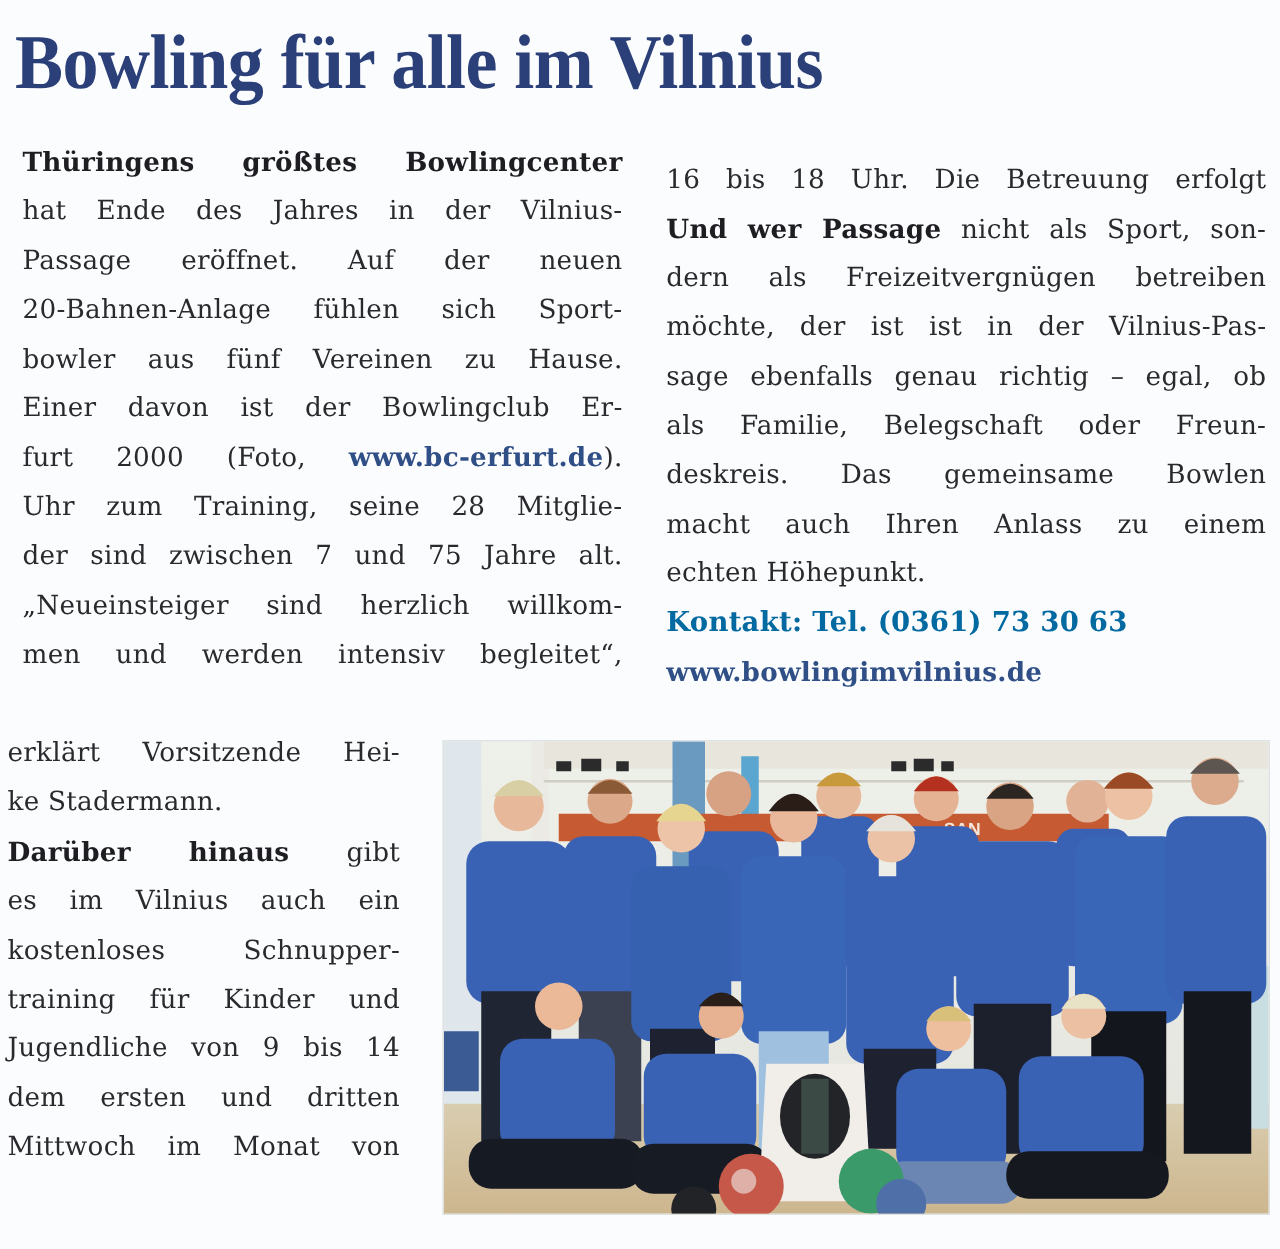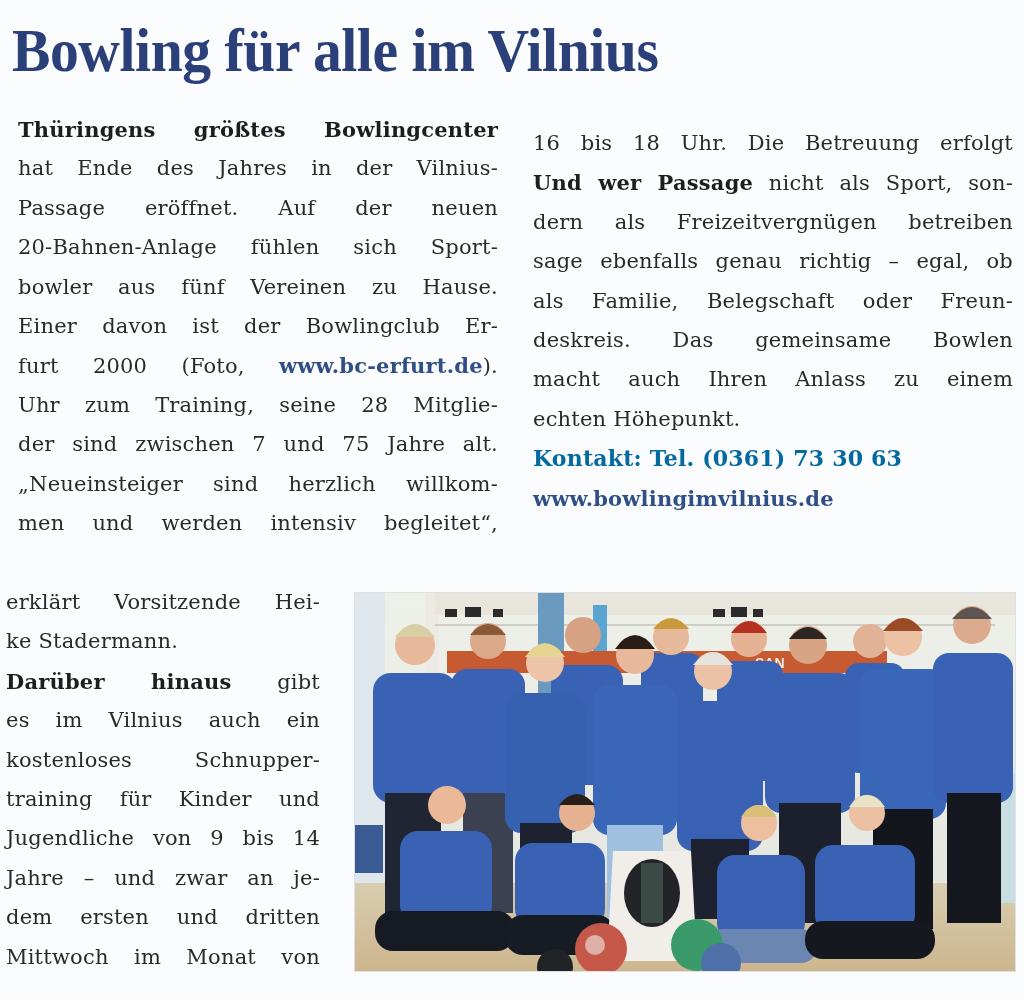--- a/index.html
+++ b/index.html
@@ -112,29 +112,29 @@
 </div>
 
 <div class="col col-left-narrow">
   <span class="line">erklärt Vorsitzende Hei-</span>
   <span class="line last">ke Stadermann.</span>
   <span class="line"><span class="b">Darüber hinaus</span><span> gibt</span></span>
   <span class="line">es im Vilnius auch ein</span>
   <span class="line">kostenloses Schnupper-</span>
   <span class="line">training für Kinder und</span>
   <span class="line">Jugendliche von 9 bis 14</span>
-  <span class="line">Jahre – und zwar an je-</span>
   <span class="line">dem ersten und dritten</span>
   <span class="line">Mittwoch im Monat von</span>
 </div>
 
 <div class="col col-right">
   <span class="line">16 bis 18 Uhr. Die Betreuung erfolgt</span>
   <span class="line"><span class="b">Und wer Passage</span><span> nicht als Sport, son-</span></span>
   <span class="line">dern als Freizeitvergnügen betreiben</span>
+  <span class="line">möchte, der ist ist in der Vilnius-Pas-</span>
   <span class="line">sage ebenfalls genau richtig – egal, ob</span>
   <span class="line">als Familie, Belegschaft oder Freun-</span>
   <span class="line">deskreis. Das gemeinsame Bowlen</span>
   <span class="line">macht auch Ihren Anlass zu einem</span>
   <span class="line last">echten Höhepunkt.</span>
   <span class="line last contact">Kontakt: Tel. (0361) 73 30 63</span>
   <span class="line last link">www.bowlingimvilnius.de</span>
 </div>
 
 <div class="photo">

